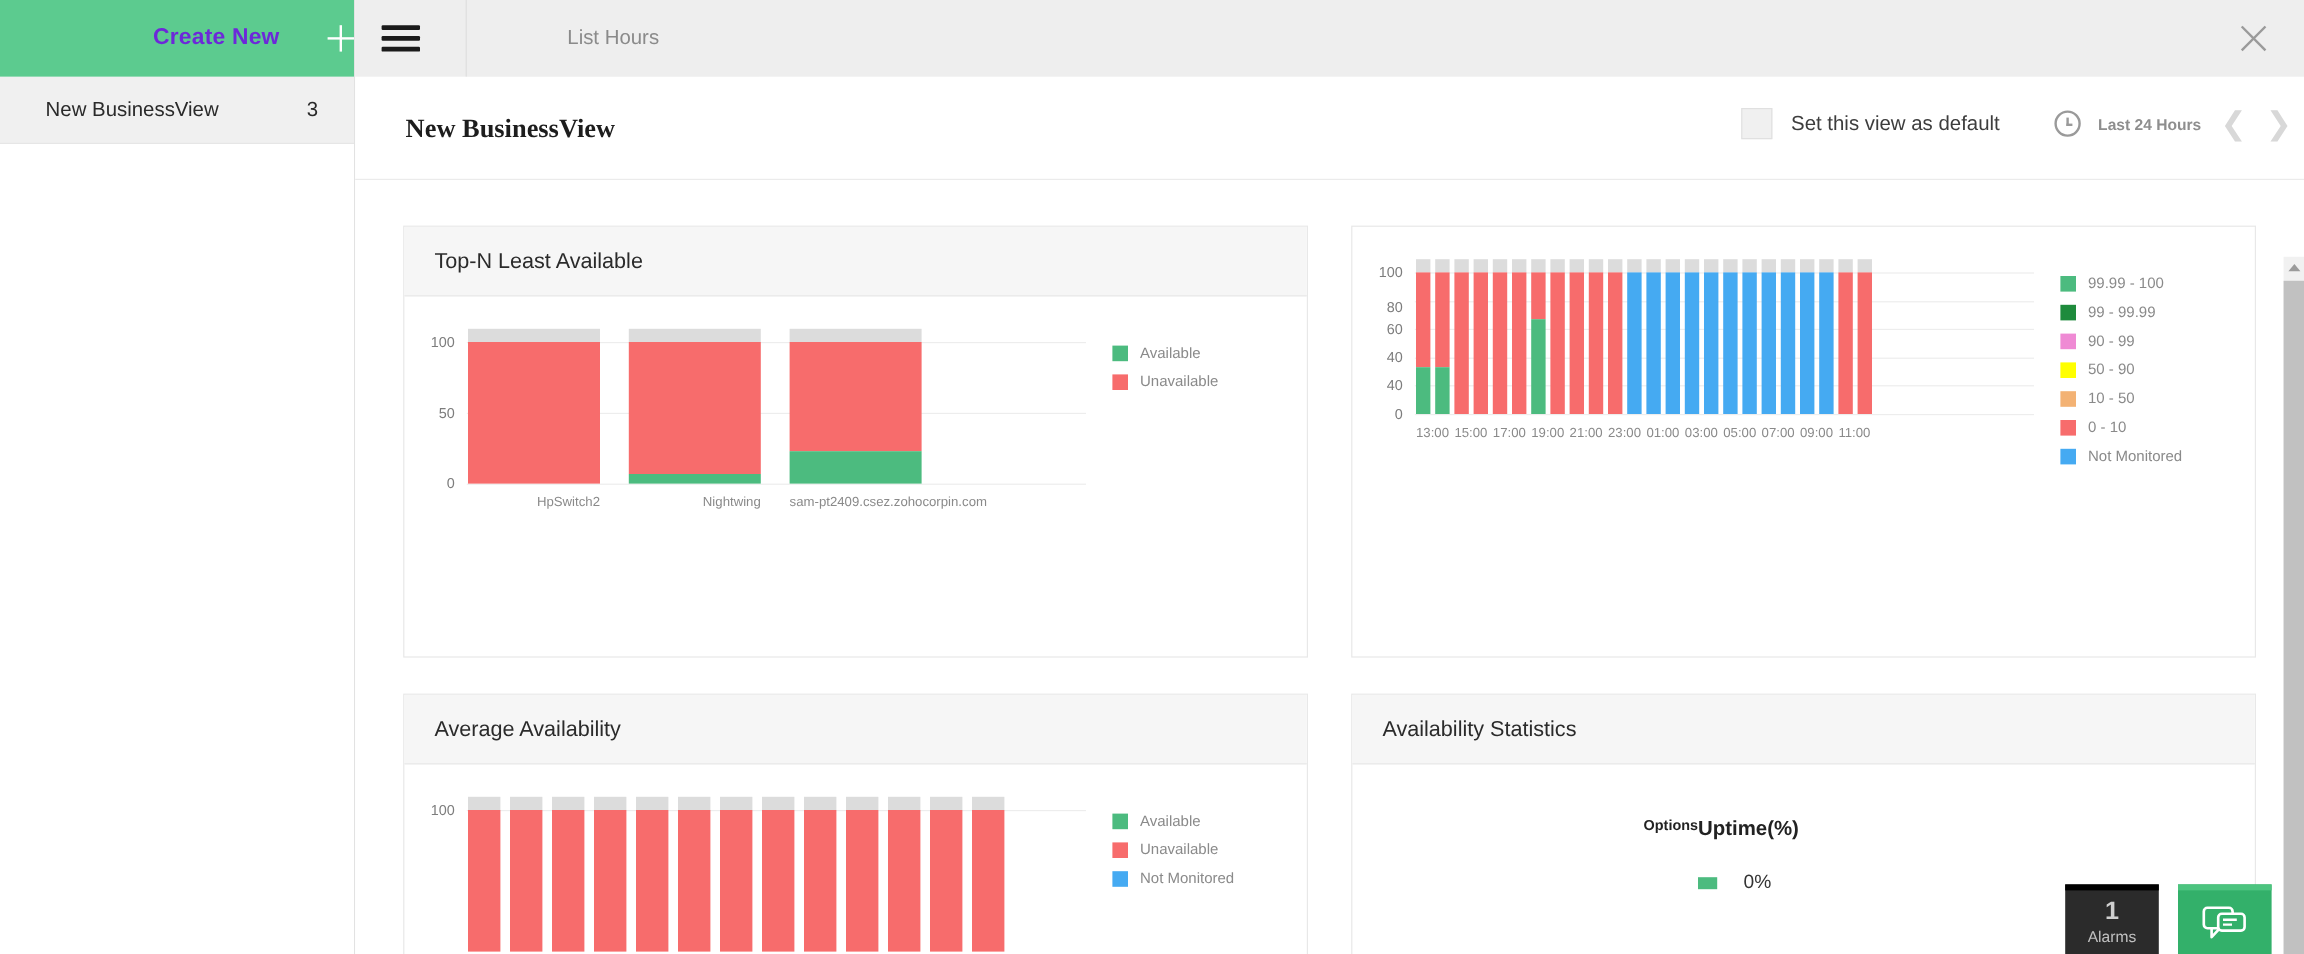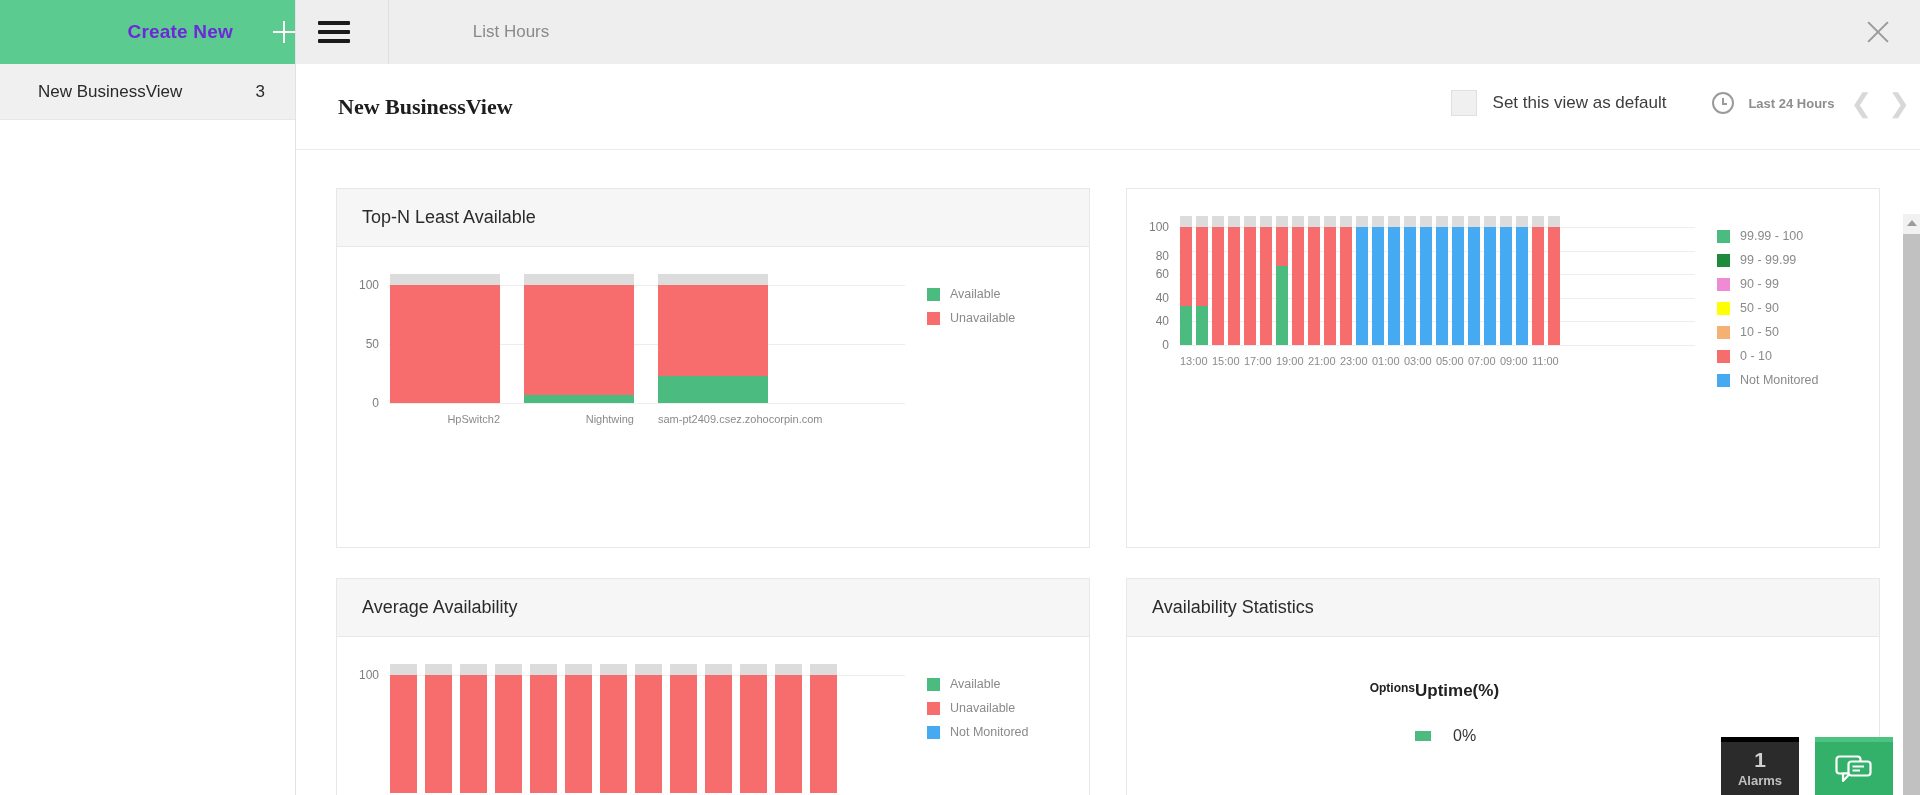--- a/index.html
+++ b/index.html
@@ -201,21 +201,21 @@
 
   
   .alarms {
     position: absolute; right: 121px; bottom: 0;
     width: 78px; height: 58px; background: #2b2b2b;
     border-top: 5px solid #000000;
     display: flex; flex-direction: column; align-items: center; justify-content: center;
     cursor: pointer;
   }
   .alarm-count { font-size: 21px; color: #cfcfcf; font-weight: bold; line-height: 1; }
-  .alarm-label { font-size: 13px; color: #c0c0c0; margin-top: 3px; font-weight: bold; }
+  .alarm-label { font-size: 13px; color: #c0c0c0; margin-top: 3px; }
   .chat {
     position: absolute; right: 27px; bottom: 0;
     width: 78px; height: 58px; background: #33b06a;
     border-top: 5px solid #4cc47f;
     display: flex; align-items: center; justify-content: center;
     cursor: pointer;
   }
   .chat svg { display: block; }
 </style>
 </head>

